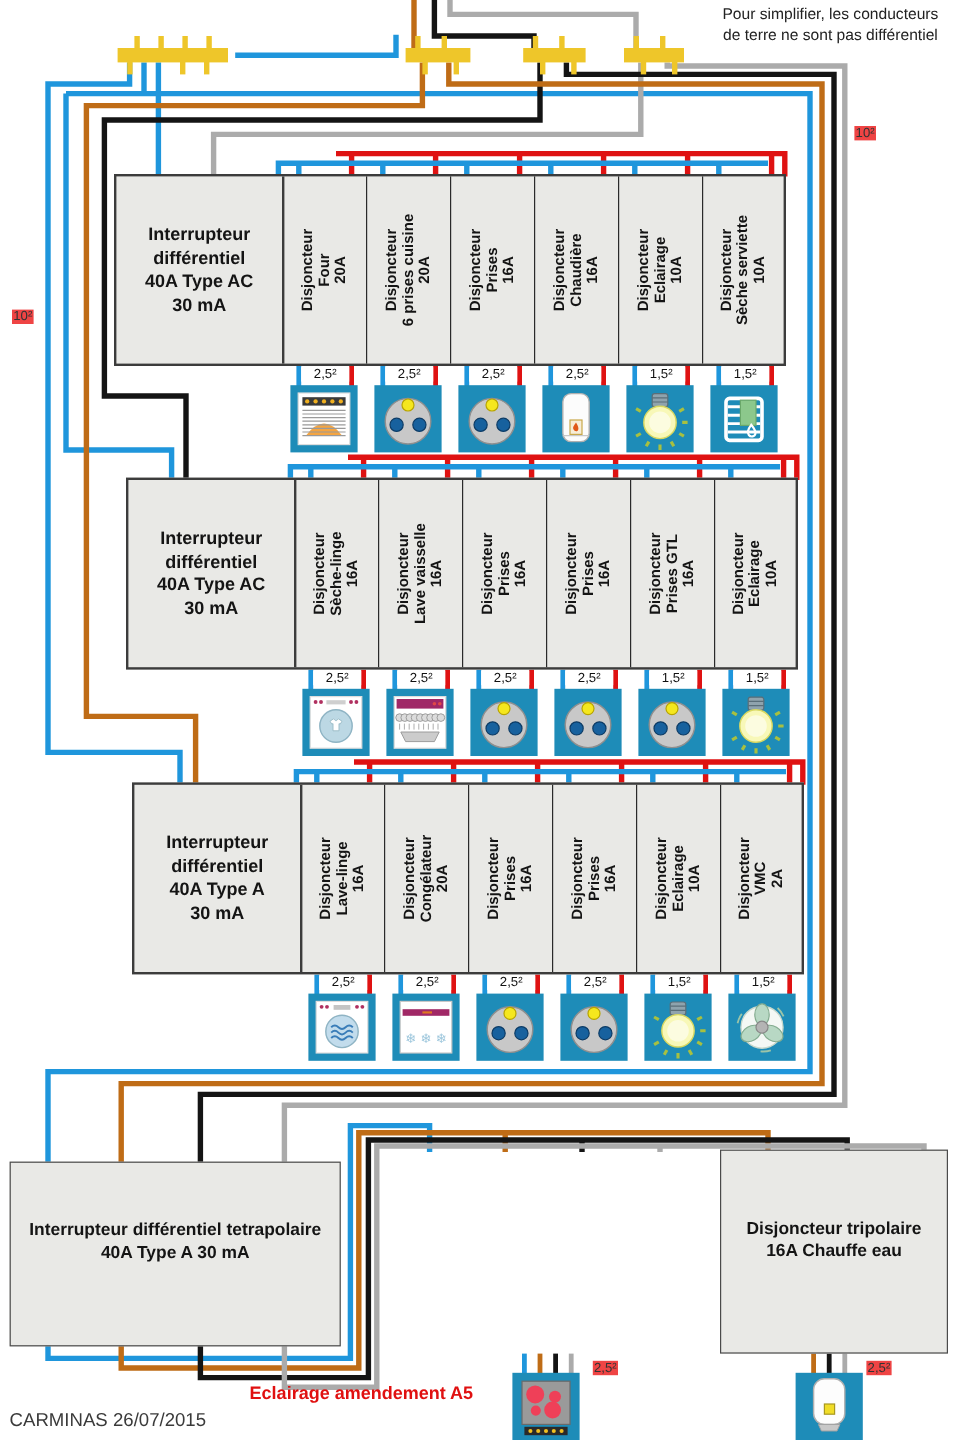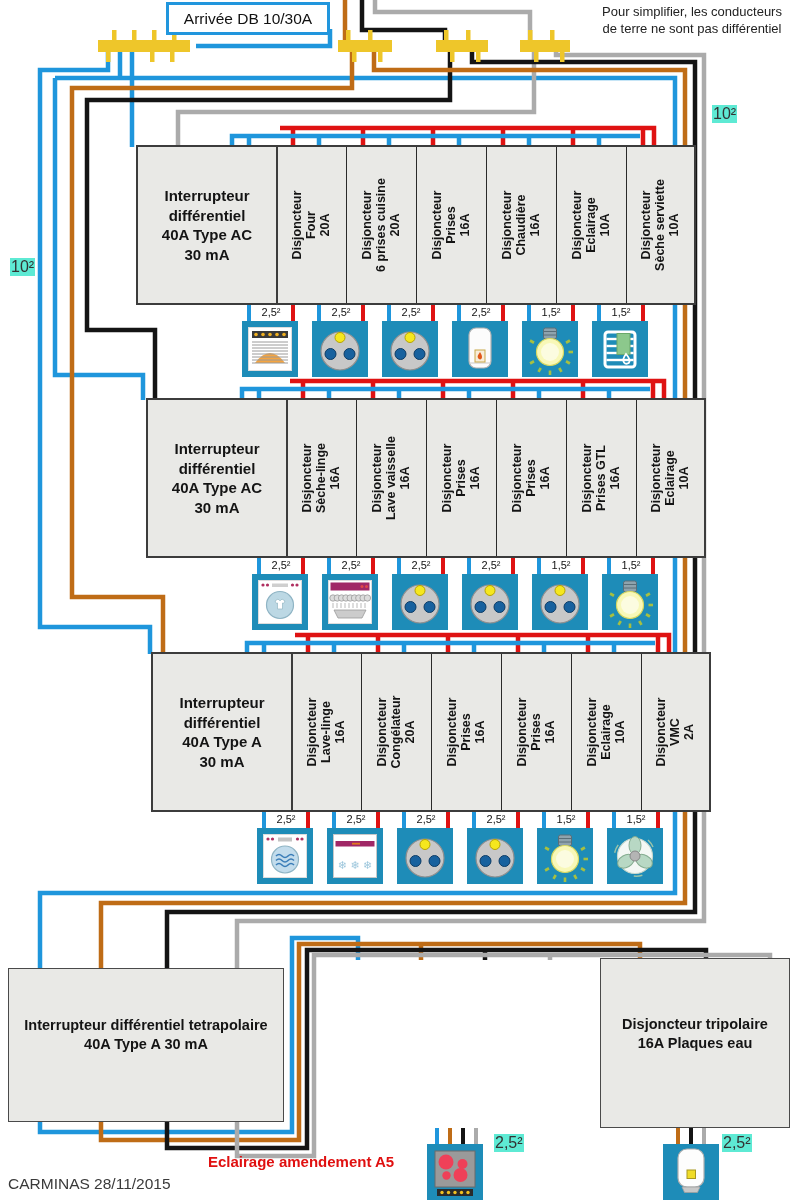--- a/index.html
+++ b/index.html
@@ -4,22 +4,22 @@
 <style>
   html,body{margin:0;padding:0;background:#fff;}
   #canvas{position:relative;width:812px;height:1200px;background:#fff;overflow:hidden;
           font-family:"Liberation Sans", sans-serif;}
   #wires{position:absolute;left:0;top:0;z-index:1;}
   .title-box{position:absolute;left:166px;top:2px;width:158px;height:27px;border:3px solid #2196dd;
              background:#fff;z-index:2;display:flex;align-items:center;justify-content:center;
              font-size:15.5px;color:#111;}
   .note{position:absolute;left:576px;top:4px;width:232px;text-align:center;font-size:13px;
         line-height:1.3;color:#222;z-index:2;white-space:pre-line;}
-  .sq-label{position:absolute;font-size:16px;color:#333;z-index:2;background:#5eead4;padding:0 1px;}
-  .panel{position:absolute;background:#e9e9e6;border:2px solid #3c3c3c;box-sizing:border-box;z-index:2;margin-left:41px;}
+  .sq-label{position:absolute;font-size:11px;color:#333;z-index:2;background:#ef4444;padding:0 1px;}
+  .panel{position:absolute;background:#e9e9e6;border:2px solid #3c3c3c;box-sizing:border-box;z-index:2;}
   .idbox{position:absolute;left:0;top:0;bottom:0;border-right:2px solid #3c3c3c;display:flex;
          align-items:center;justify-content:center;text-align:center;font-weight:bold;font-size:15px;
          line-height:1.3;white-space:pre-line;color:#141414;}
   .breaker{position:absolute;top:0;bottom:0;border-right:1.5px solid #2a2a2a;}
   .breaker.last{border-right:none;}
   .rot{position:absolute;left:50%;top:50%;width:156px;transform:translate(-50%,-50%) rotate(-90deg);
        text-align:center;font-weight:bold;font-size:12.5px;line-height:1.13;white-space:pre-line;color:#141414;}
   .icon-cell{position:absolute;width:56px;height:56px;z-index:3;}
   .icon-cell svg{position:absolute;left:0;top:0;width:100%;height:100%;}
   .wire-label{position:absolute;font-size:11px;color:#111;z-index:3;background:#fff;
@@ -277,23 +277,20 @@
       <path d="M404,812 V830" stroke="#1f96dc" stroke-width="4" fill="none"></path>
       <path d="M448,812 V830" stroke="#df1212" stroke-width="4" fill="none"></path>
       <path d="M474,812 V830" stroke="#1f96dc" stroke-width="4" fill="none"></path>
       <path d="M518,812 V830" stroke="#df1212" stroke-width="4" fill="none"></path>
       <path d="M544,812 V830" stroke="#1f96dc" stroke-width="4" fill="none"></path>
       <path d="M588,812 V830" stroke="#df1212" stroke-width="4" fill="none"></path>
       <path d="M614,812 V830" stroke="#1f96dc" stroke-width="4" fill="none"></path>
       <path d="M658,812 V830" stroke="#df1212" stroke-width="4" fill="none"></path>
     </svg>
 
-  <div class="title-box">
-    <span>Arrivée DB 10/30A</span>
-  </div>
 
   <div class="note">Pour simplifier, les conducteurs
 de terre ne sont pas différentiel</div>
 
   <div class="sq-label" style="left:10px;top:258px;">10²</div>
   <div class="sq-label" style="left:712px;top:105px;">10²</div>
 
   <div id="rows-container">
       <div class="wire-label" style="left: 251px; top: 306px; width: 38px;">2,5²</div>
       <div class="icon-cell" style="left: 242px; top: 321px; background: rgb(30, 140, 184);">
@@ -512,33 +509,33 @@
         </div>
       </div>
     </div>
 
   <div class="bigbox" style="left:8px;top:968px;width:276px;height:154px;padding-top:27px;">
     <span>Interrupteur différentiel tetrapolaire
 40A Type A 30 mA</span>
   </div>
   <div class="bigbox" style="left:600px;top:958px;width:190px;height:170px;padding-top:36px;">
     <span>Disjoncteur tripolaire
-16A Plaques eau</span>
+16A Chauffe eau</span>
   </div>
 
   <div id="devices-container">
       <div class="icon-cell" style="left: 427px; top: 1144px; background: rgb(30, 140, 184);">
         <svg viewBox="0 0 56 56">
           <use href="#sym-cooktop"></use>
         </svg>
       </div>
       <div class="sq-label" style="left: 494px; top: 1134px;">2,5²</div>
       <div class="icon-cell" style="left: 663px; top: 1144px; background: rgb(30, 140, 184);">
         <svg viewBox="0 0 56 56">
           <use href="#sym-water-heater"></use>
         </svg>
       </div>
       <div class="sq-label" style="left: 722px; top: 1134px;">2,5²</div>
     </div>
 
   <div class="footer-red">Eclairage amendement A5</div>
-  <div class="footer-credit">CARMINAS 28/11/2015</div>
+  <div class="footer-credit">CARMINAS 26/07/2015</div>
 </div>
 
 </body></html>

